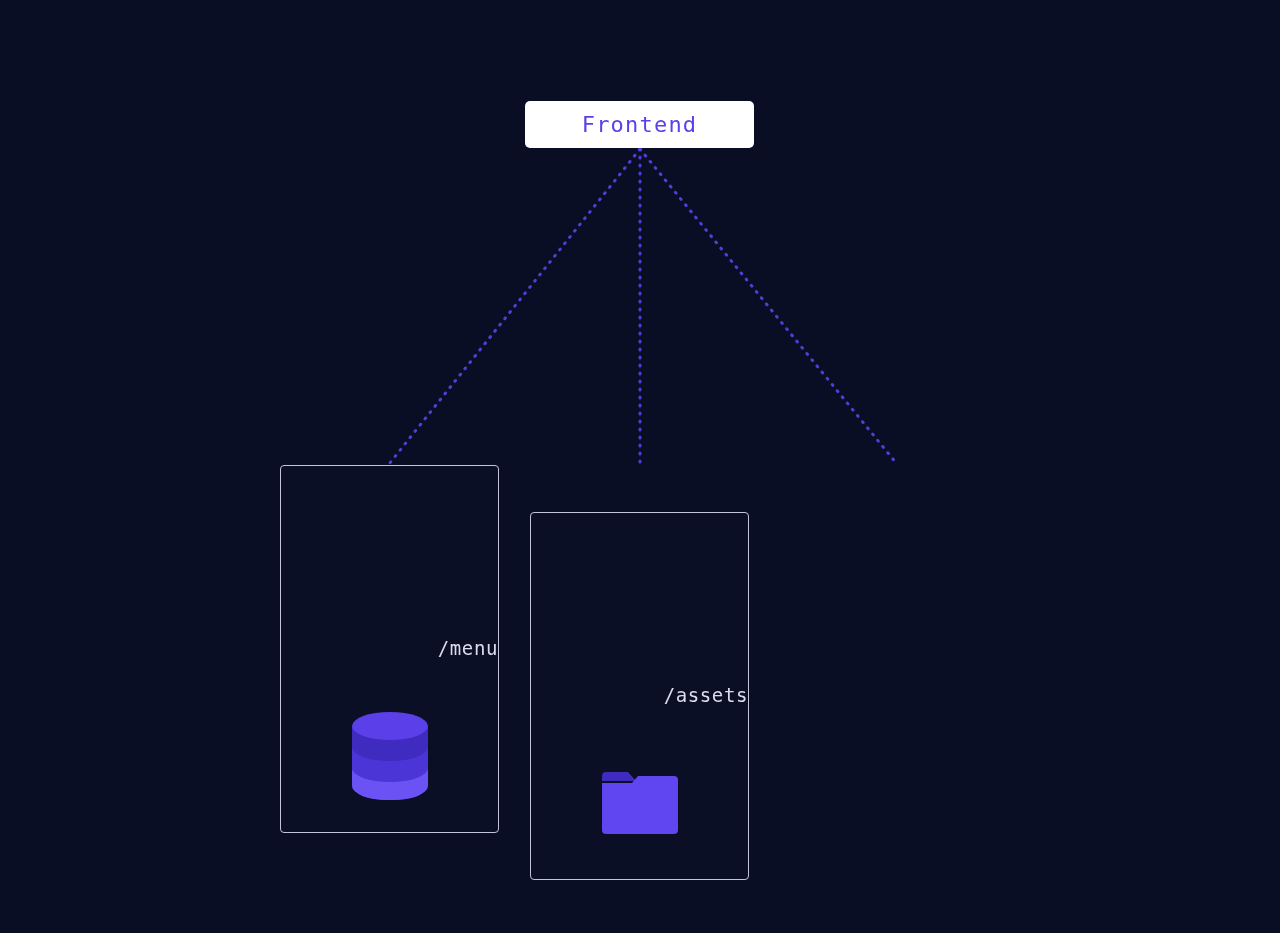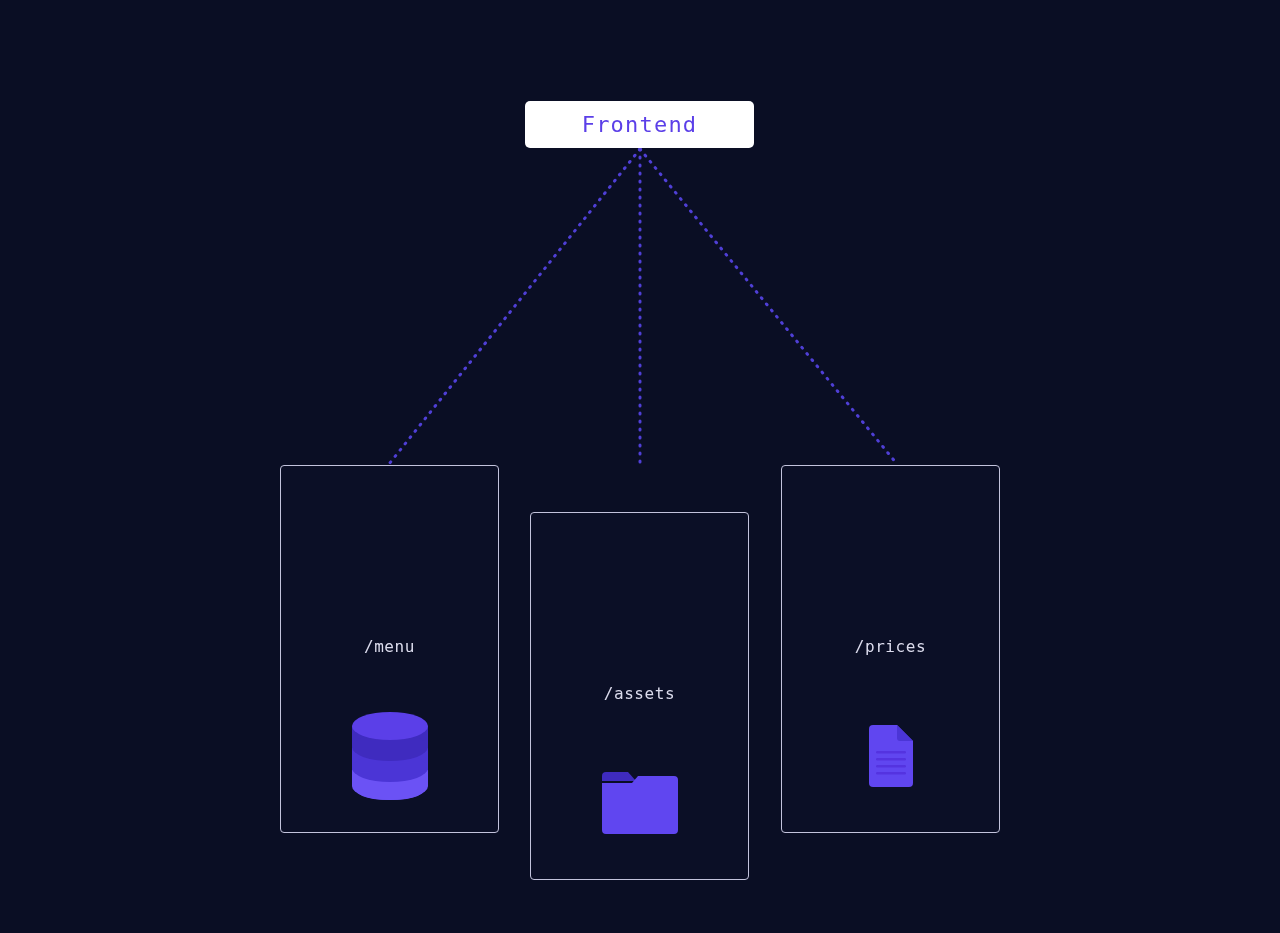--- a/index.html
+++ b/index.html
@@ -75,23 +75,23 @@
 
   #node-menu   { left: 280px; }
   #node-assets { left: 530px; margin-top: 47px; }
   #node-prices { left: 781px; }
 
   .child-label {
     position: absolute;
     top: 173px;
     left: 0;
     right: 0;
-    text-align: center;
+    text-align: right;
     color: #dcdced;
-    font-size: 16px;
+    font-size: 19px;
     letter-spacing: 0.6px;
     line-height: 1;
     white-space: nowrap;
   }
 
   .child-icon {
     position: absolute;
     top: 240px;
     left: 0;
     right: 0;
@@ -145,30 +145,14 @@
 
         <path d="M0 4 Q0 0 4 0 L26 0 L34 9 L0 9 Z" fill="#3F2BBF"></path>
 
         <path d="M0 9 L34 9 L30 13 L0 13 Z" fill="#0b0f26" opacity="0.55"></path>
 
         <path d="M0 11 L30 11 L36 4 L72 4 Q76 4 76 8 L76 58 Q76 62 72 62 L4 62 Q0 62 0 58 Z" fill="#6046F0"></path>
       </svg>
     </div>
   </div>
 
-  <div id="node-prices" class="child-node">
-    <span class="child-label">/prices</span>
-    <div class="child-icon">
-      <svg class="icon-svg" width="44" height="62" viewBox="0 0 44 62">
-
-        <path d="M4 0 Q0 0 0 4 L0 58 Q0 62 4 62 L40 62 Q44 62 44 58 L44 16 L28 0 Z" fill="#6046F0"></path>
-
-        <path d="M28 0 L44 16 L31 16 Q28 16 28 13 Z" fill="#4B35D6"></path>
-
-        <rect x="7" y="26" width="30" height="2.4" rx="1.2" fill="#5433E0"></rect>
-        <rect x="7" y="33" width="30" height="2.4" rx="1.2" fill="#5433E0"></rect>
-        <rect x="7" y="40" width="30" height="2.4" rx="1.2" fill="#5433E0"></rect>
-        <rect x="7" y="47" width="30" height="2.4" rx="1.2" fill="#5433E0"></rect>
-      </svg>
-    </div>
-  </div>
 
 </div>
 
 </body></html>

